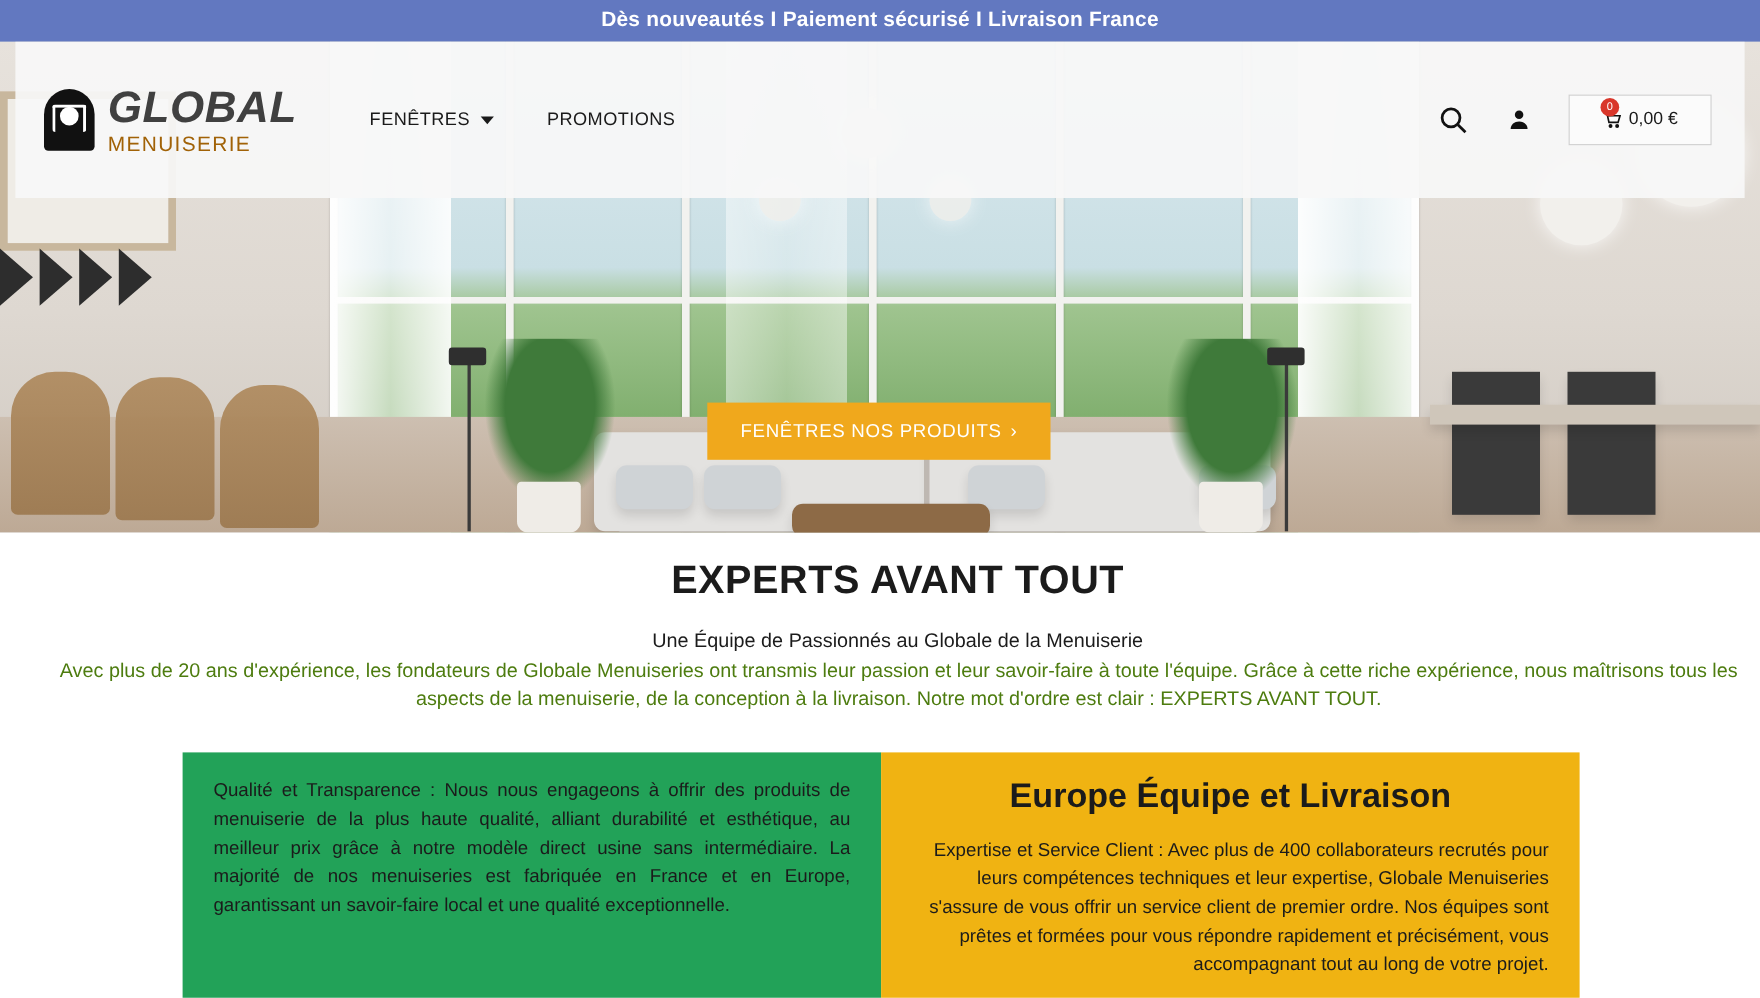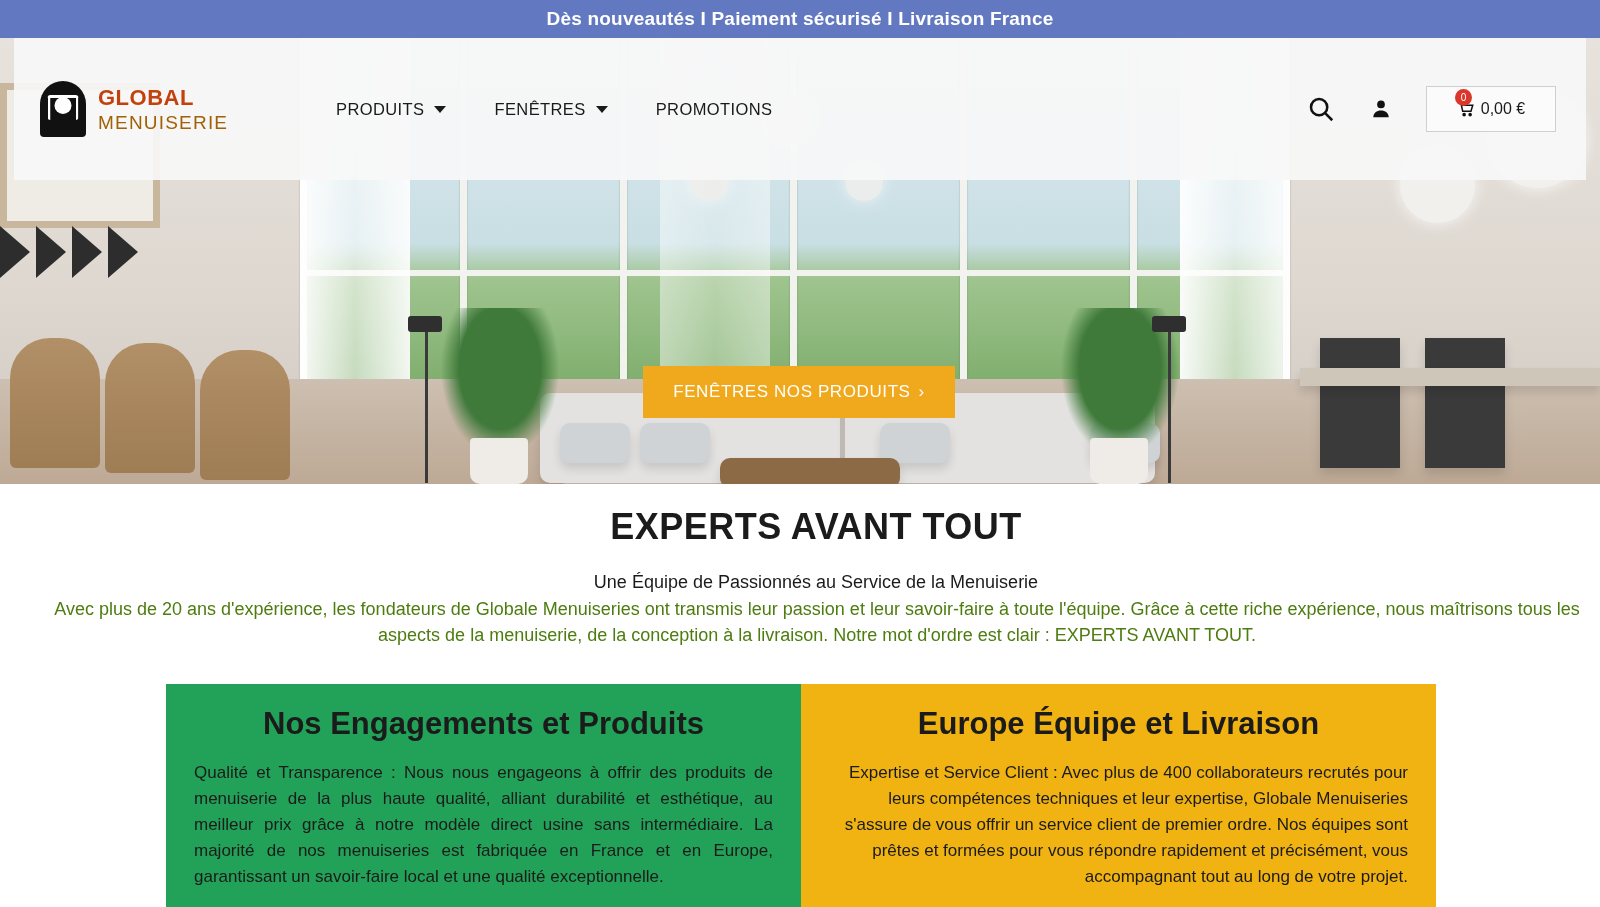--- a/index.html
+++ b/index.html
@@ -132,21 +132,21 @@
   .brand-mark::before {
     content: "";
     position: absolute;
     left: 50%; top: 14px; transform: translateX(-50%);
     width: 25px; height: 22px;
     border: 3px solid #fff;
     border-bottom: none;
     border-radius: 3px;
   }
   .brand-text { line-height: 1; }
-  .brand-top { font-size: 22px; font-weight: bold; letter-spacing: .5px; color: #c2410c; }
+  .brand-top { font-size: 40px; font-weight: bold; letter-spacing: .5px; color: #404040; font-style: italic; }
   .brand-bottom { font-size: 19px; letter-spacing: 1.2px; color: #a16207; margin-top: 4px; }
 
   .nav {
     display: flex; align-items: center; gap: 0;
     margin-left: 12px;
   }
   .nav-item {
     position: relative;
     padding: 10px 24px;
     font-size: 16.5px;
@@ -335,24 +335,20 @@
   <div class="brand">
     <div class="brand-mark"></div>
     <div class="brand-text">
       <div class="brand-top">GLOBAL</div>
       <div class="brand-bottom">MENUISERIE</div>
     </div>
   </div>
 
   <nav class="nav">
     <div class="nav-item">
-      <span>PRODUITS</span>
-      <span class="caret"></span>
-    </div>
-    <div class="nav-item">
       <span>FENÊTRES</span>
       <span class="caret"></span>
     </div>
     <div class="nav-item">
       <span>PROMOTIONS</span>
     </div>
   </nav>
 
   <div class="header-actions">
     <div class="icon-btn">
@@ -374,28 +370,27 @@
         <circle cx="17.5" cy="19.5" r="1.4" fill="#111"></circle>
       </svg>
       <span class="cart-badge">0</span>
       <span>0,00 €</span>
     </div>
   </div>
 </div>
 
 <section class="intro">
   <h1>EXPERTS AVANT TOUT</h1>
-  <div class="intro-sub">Une Équipe de Passionnés au Service de la Menuiserie</div>
+  <div class="intro-sub">Une Équipe de Passionnés au Globale de la Menuiserie</div>
   <p class="intro-body">Avec plus de 20 ans d'expérience, les fondateurs de Globale Menuiseries ont transmis leur passion et leur savoir-faire à toute l'équipe. Grâce à cette riche expérience, nous maîtrisons tous les aspects de la menuiserie, de la conception à la livraison. Notre mot d'ordre est clair : EXPERTS AVANT TOUT.</p>
 </section>
 
 <div class="panels">
 
   <div class="panel green">
-    <h2>Nos Engagements et Produits</h2>
     <p>Qualité et Transparence : Nous nous engageons à offrir des produits de menuiserie de la plus haute qualité, alliant durabilité et esthétique, au meilleur prix grâce à notre modèle direct usine sans intermédiaire. La majorité de nos menuiseries est fabriquée en France et en Europe, garantissant un savoir-faire local et une qualité exceptionnelle.</p>
 
   </div>
 
   <div class="panel yellow">
     <h2>Europe Équipe et Livraison</h2>
     <p>Expertise et Service Client : Avec plus de 400 collaborateurs recrutés pour leurs compétences techniques et leur expertise, Globale Menuiseries s'assure de vous offrir un service client de premier ordre. Nos équipes sont prêtes et formées pour vous répondre rapidement et précisément, vous accompagnant tout au long de votre projet.</p>
 
   </div>
 </div>

